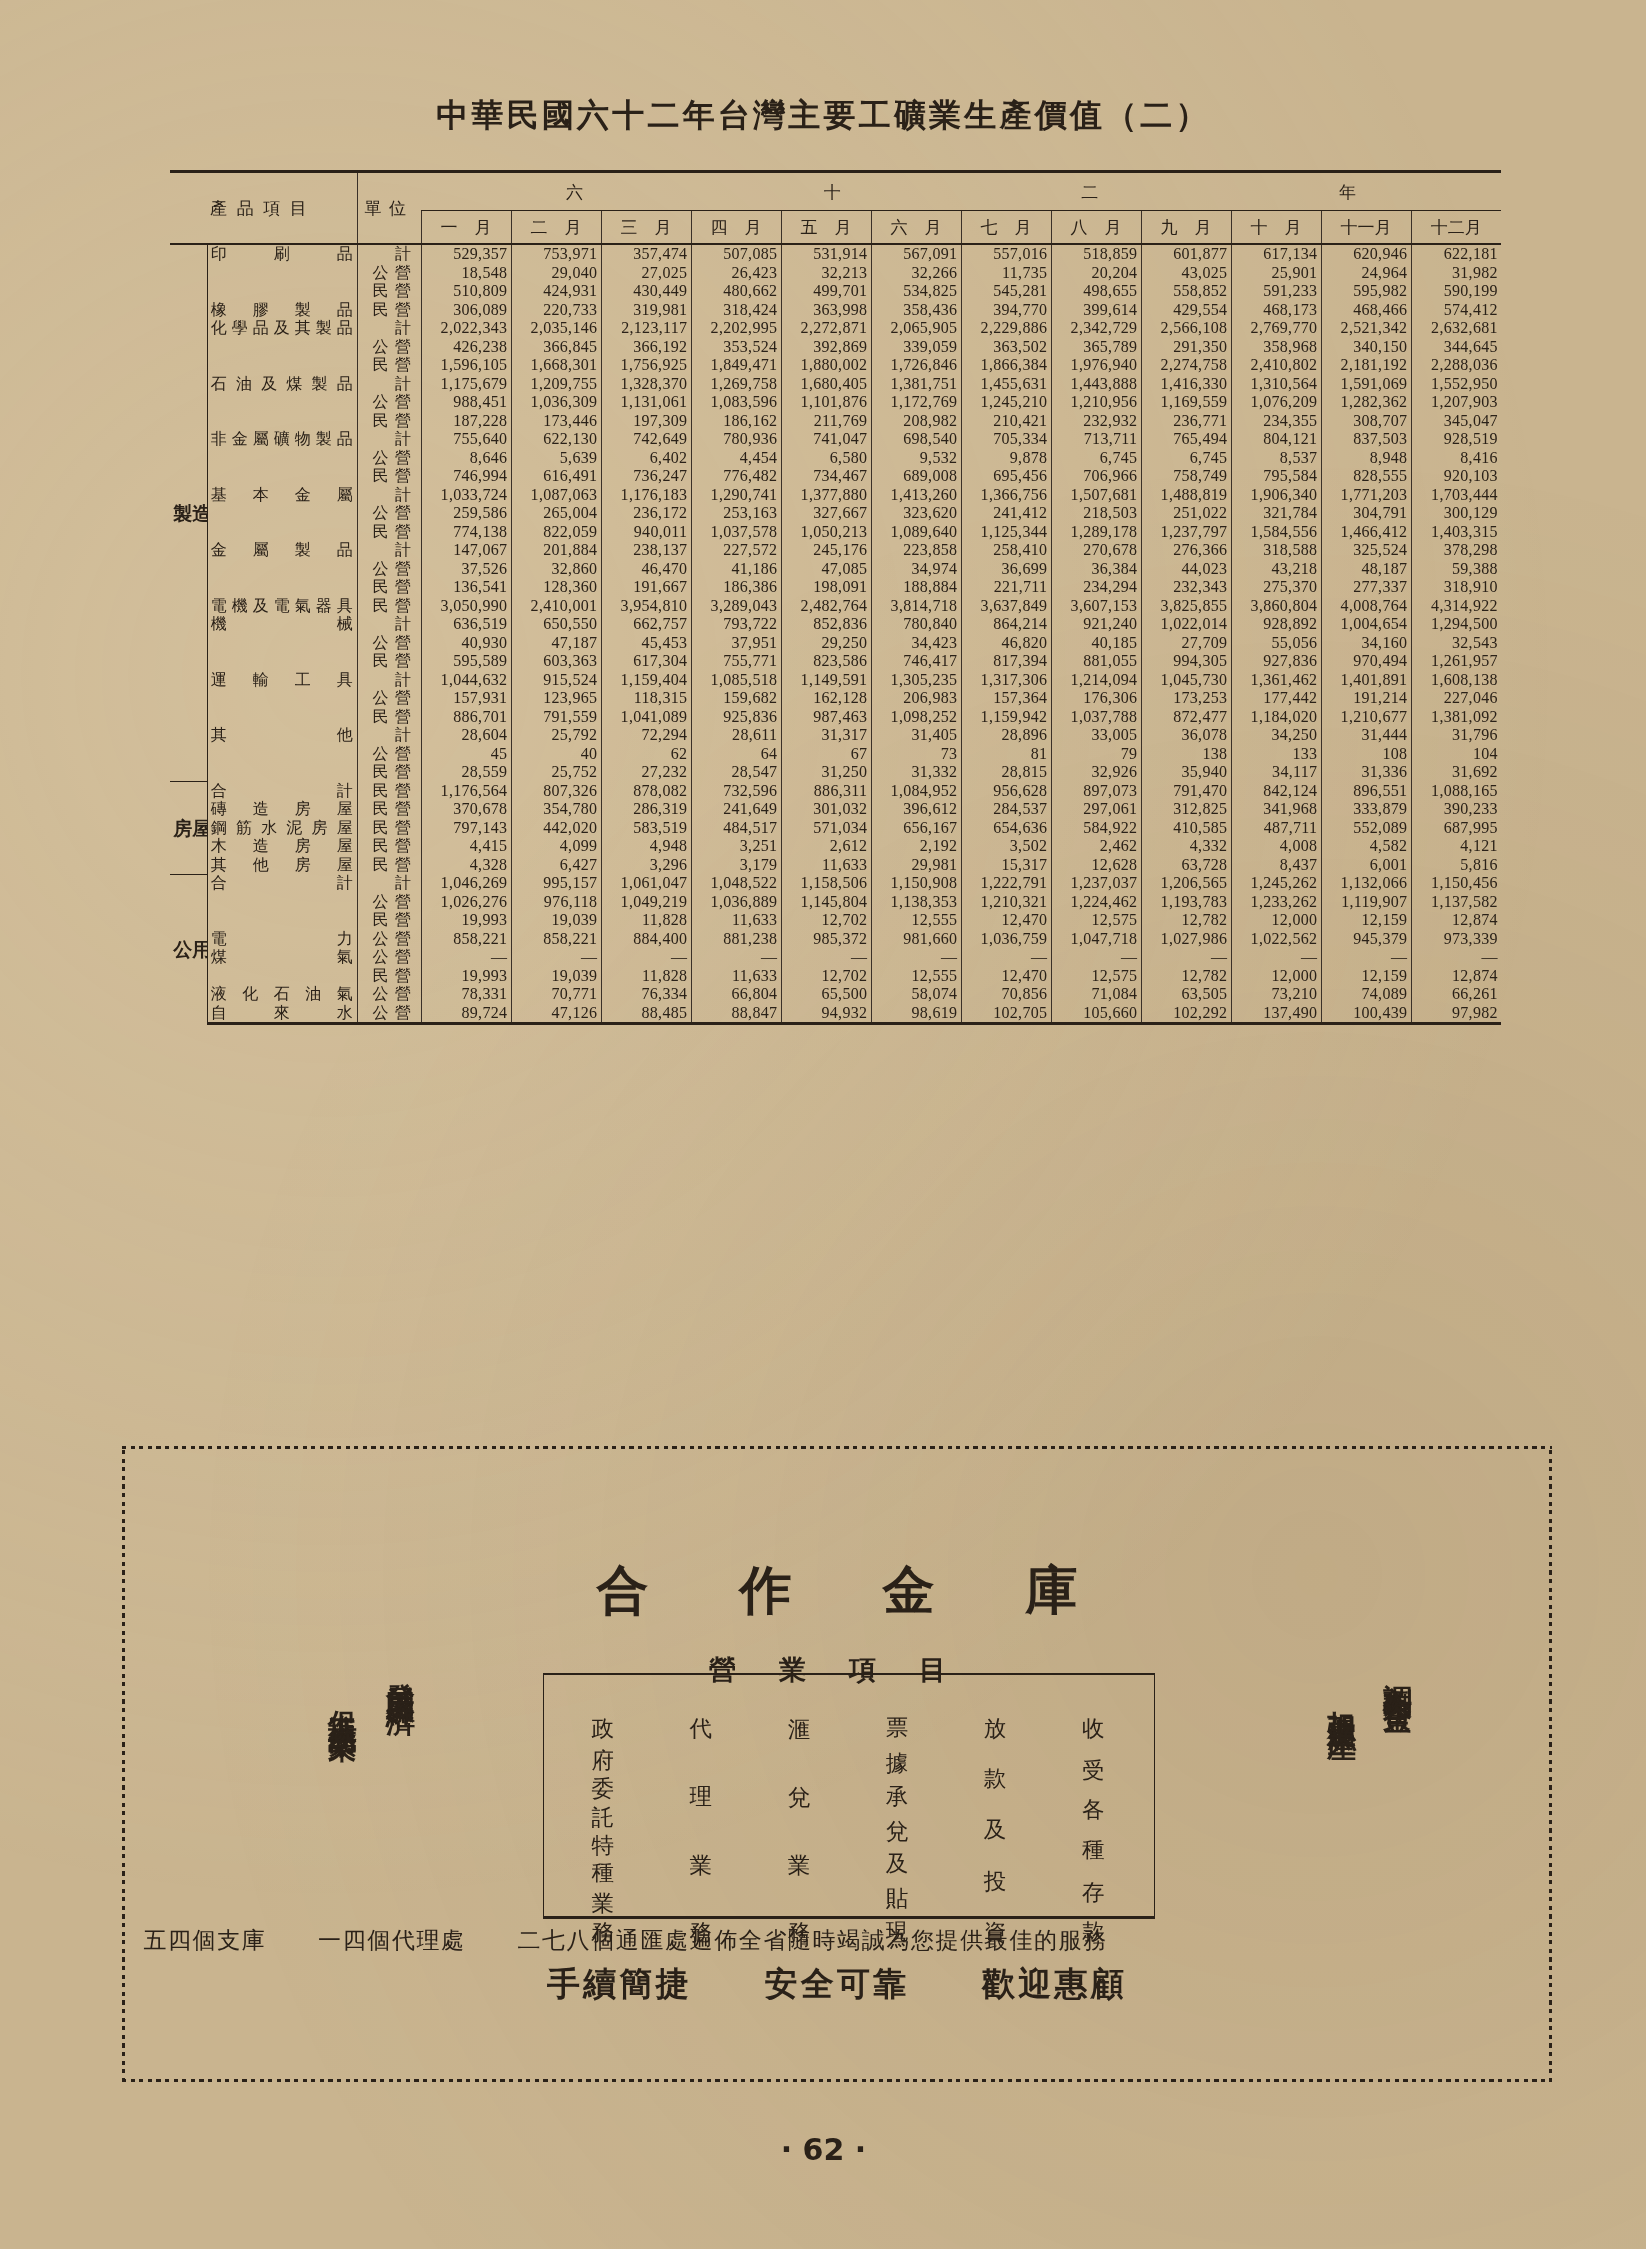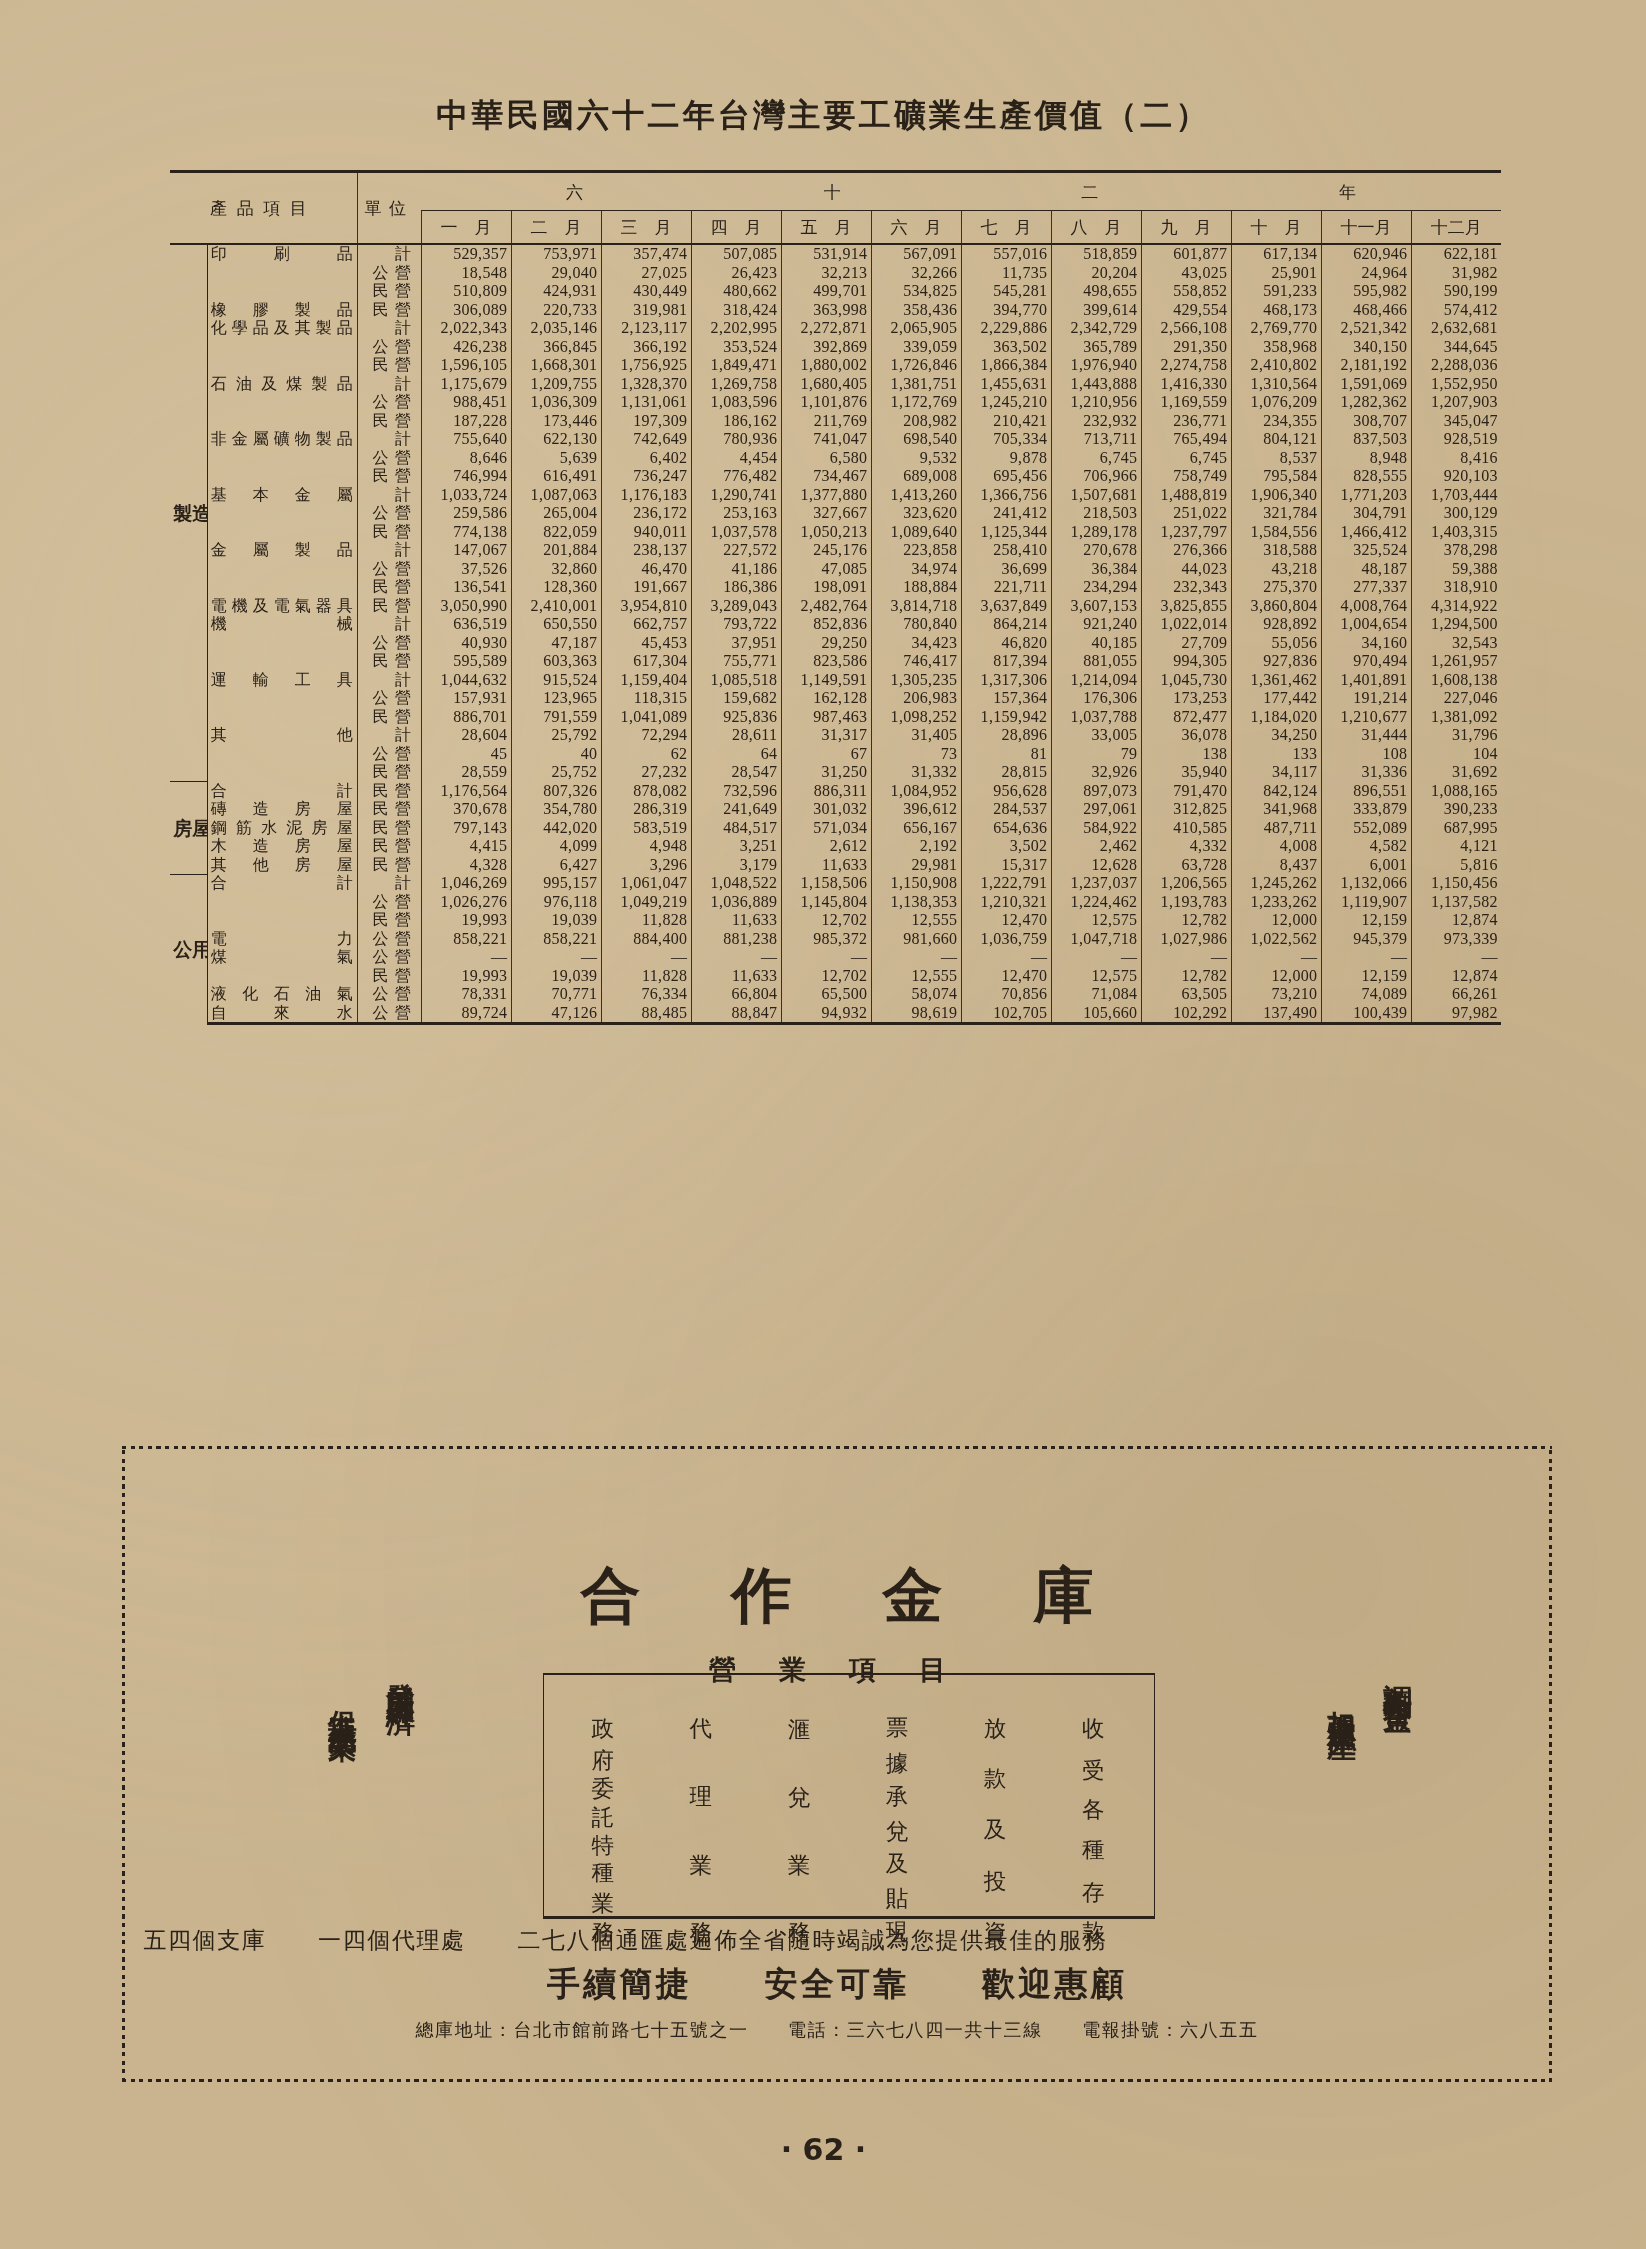--- a/index.html
+++ b/index.html
@@ -36,21 +36,21 @@
     position:absolute; left:115px; top:1439px; width:1444px; height:650px;
     box-sizing:border-box; border:7.5px solid transparent;
     background:
       repeating-linear-gradient(90deg,#2a2118 0 4.3px, transparent 4.3px 8.6px) top/100% 3.2px no-repeat,
       repeating-linear-gradient(90deg,#2a2118 0 4.3px, transparent 4.3px 8.6px) bottom/100% 3.2px no-repeat,
       repeating-linear-gradient(0deg,#2a2118 0 4.3px, transparent 4.3px 8.6px) left/3.2px 100% no-repeat,
       repeating-linear-gradient(0deg,#2a2118 0 4.3px, transparent 4.3px 8.6px) right/3.2px 100% no-repeat;
   }
   .ad-slogan { position:absolute; top:51px; width:100%; text-align:center; font-size:21.4px; letter-spacing:2.1px; }
   .ad-slogan span { margin:0 11.8px; }
-  .ad-name { position:absolute; top:110px; width:100%; text-align:center; font-size:60px; font-weight:bold; letter-spacing:91px; font-family:"DejaVu Serif", serif; padding-left:91px; box-sizing:border-box; }
+  .ad-name { position:absolute; top:110px; width:100%; text-align:center; font-size:52px; font-weight:bold; letter-spacing:91px; font-family:"DejaVu Serif", serif; padding-left:91px; box-sizing:border-box; }
   .vcol { position:absolute; writing-mode:vertical-rl; font-family:"DejaVu Sans", sans-serif; font-weight:bold; font-size:29px; letter-spacing:4.3px; }
   .svcbox { position:absolute; left:421px; top:219px; width:610px; height:243px; border-left:1.6px solid #2a2118; border-right:1.6px solid #2a2118; border-bottom:3.2px solid #2a2118;margin-top:8px; }
   .svc-head { position:absolute; top:-21.4px; left:0; right:0; text-align:center; font-family:"DejaVu Sans", sans-serif; font-weight:bold; font-size:27px; letter-spacing:43px; }
   .svc-head:before, .svc-head:after { content:""; }
   .svc-top { position:absolute; top:0; left:0; right:0; border-top:2.1px solid #2a2118; }
   .svc-items { position:absolute; top:27px; right:10.7px; left:10.7px; bottom:5.3px; display:flex; flex-direction:row-reverse; justify-content:space-around; }
   .svc-items div { writing-mode:vertical-rl; font-size:22.5px; text-align:justify; text-align-last:justify; height:203px; }
   .ad-agents { position:absolute; top:479px; width:100%; text-align:left; font-size:23px; letter-spacing:1.6px; }
   .ad-agents span { margin:0 21.4px; }
   .ad-motto { position:absolute; top:516px; width:100%; text-align:center; font-family:"DejaVu Sans", sans-serif; font-weight:bold; font-size:33px; letter-spacing:3.2px; }
@@ -810,21 +810,16 @@
   <div class="ad-agents">
     <span>五四個支庫</span>
     <span>一四個代理處</span>
     <span>二七八個通匯處遍佈全省隨時竭誠為您提供最佳的服務</span>
   </div>
   <div class="ad-motto">
     <span>手續簡捷</span>
     <span>安全可靠</span>
     <span>歡迎惠顧</span>
   </div>
-  <div class="ad-contact">
-    <span>總庫地址：台北市館前路七十五號之一</span>
-    <span>電話：三六七八四一共十三線</span>
-    <span>電報掛號：六八五五</span>
-  </div>
 </div>
 
 <div class="page-no">· 62 ·</div>
 
 
 </body></html>

